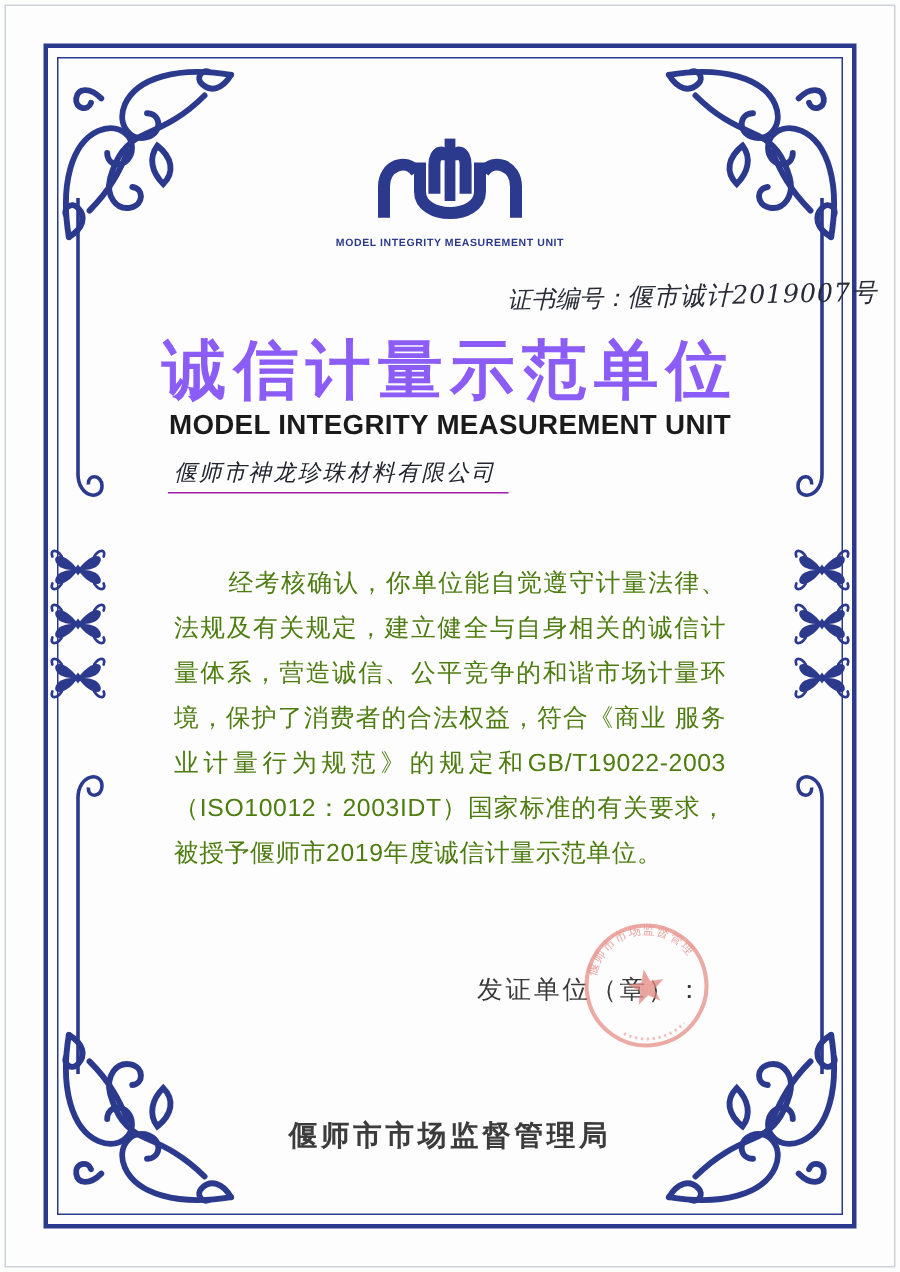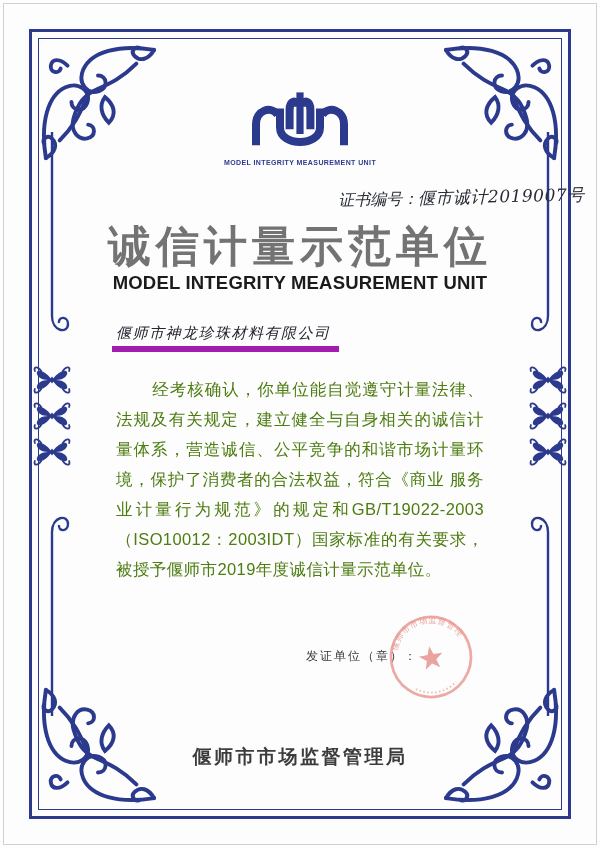--- a/index.html
+++ b/index.html
@@ -26,40 +26,40 @@
   .cert-line{
     position:absolute;left:338px;top:186px;
     font-family:"DejaVu Serif","Liberation Serif",serif;
     font-style:italic;font-size:16px;color:#292c36;
     transform:rotate(-1.2deg);white-space:nowrap;
   }
   .cert-line .cert-value{font-size:17px;letter-spacing:0.5px;}
   .title-zh{
     position:absolute;left:0;right:0;top:218px;text-align:center;
     font-family:"Liberation Serif","DejaVu Serif",serif;
-    font-size:43px;font-weight:bold;letter-spacing:5px;color:#737373;
+    font-size:43px;font-weight:bold;letter-spacing:5px;color:#8b5cf6;
   }
   .title-en{
     position:absolute;left:0;right:0;top:272px;text-align:center;
     font-size:18.5px;font-weight:bold;letter-spacing:0.2px;color:#1b1b1b;
   }
   .company-line{
-    position:absolute;left:112px;top:324px;
+    position:absolute;left:112px;top:306px;
     font-family:"DejaVu Serif","Liberation Serif",serif;
     font-style:italic;font-size:15px;letter-spacing:1.5px;color:#23262e;
-    padding:0 8px 3px 4px;border-bottom:6px solid #a21caf;white-space:nowrap;
+    padding:0 8px 3px 4px;border-bottom:1px solid #a21caf;white-space:nowrap;
   }
   .body-text{
     position:absolute;left:116px;top:374px;width:368px;
     font-size:16.5px;line-height:30px;letter-spacing:0.4px;
     text-align:justify;text-indent:2.2em;color:#4d7c0f;
   }
   .issuer-line{
-    position:absolute;left:306px;top:648px;
-    font-size:12px;letter-spacing:2px;color:#3a3a3a;white-space:nowrap;
+    position:absolute;left:318px;top:648px;
+    font-size:17px;letter-spacing:2px;color:#3a3a3a;white-space:nowrap;
   }
   .seal{position:absolute;left:384px;top:610px;width:94px;height:94px;
     transform:rotate(-10deg);opacity:0.85;}
   .footer-org{
     position:absolute;left:0;right:0;top:744px;text-align:center;
     font-size:19px;font-weight:600;letter-spacing:2.5px;color:#3c3c3c;
   }
   svg{display:block;}
 </style>
 </head>

